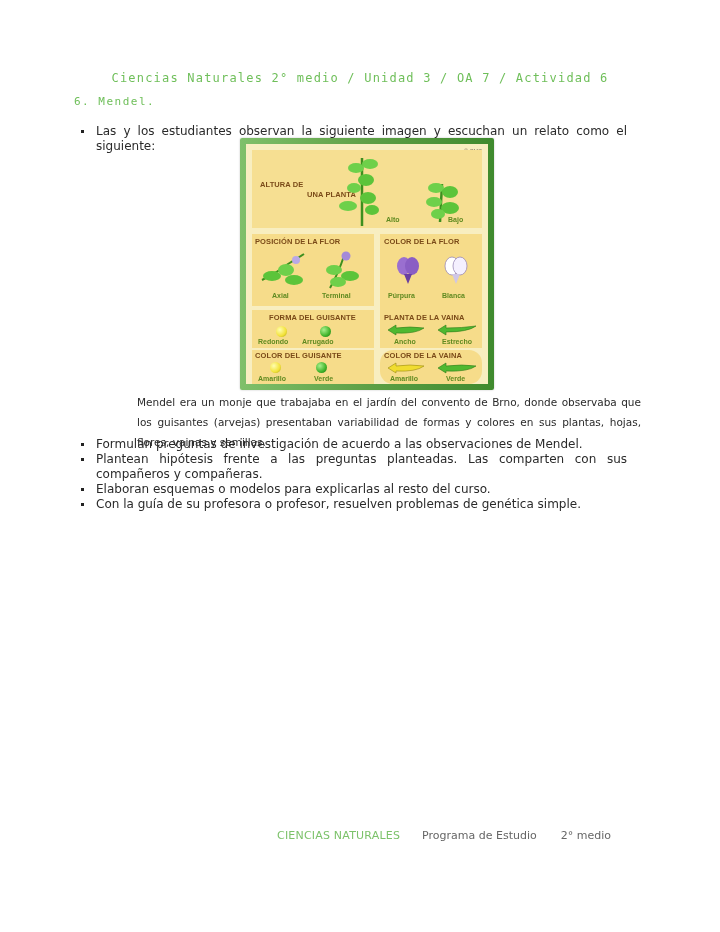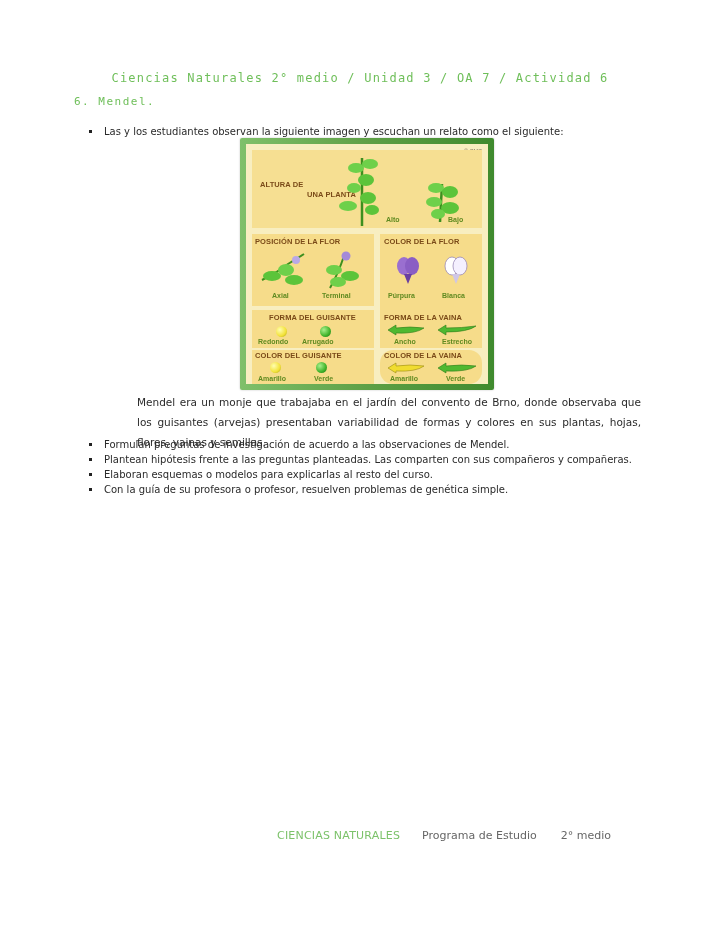--- a/index.html
+++ b/index.html
@@ -10,21 +10,21 @@
     .doc-header {
       position: absolute; top: 71px; left: 0; width: 720px; text-align: center;
       font-family: "DejaVu Sans Mono", monospace; font-size: 12px; letter-spacing: 1.2px;
       color: #6fbf5a;
     }
     .section-title {
       position: absolute; top: 95px; left: 74px;
       font-family: "DejaVu Sans Mono", monospace; font-size: 11px; letter-spacing: 1.5px;
       color: #6fbf5a;
     }
-    .bullets { position: absolute; left: 87px; width: 548px; font-size: 10px; line-height: 15px; color: #2a2a2a; }
+    .bullets { position: absolute; left: 79px; width: 548px; font-size: 12px; line-height: 15px; color: #2a2a2a; }
     .bullet { position: relative; padding-left: 17px; text-align: justify; }
     .bullet::before { content: ""; position: absolute; left: 2px; top: 6px; width: 3px; height: 3px; background: #222; }
     .b1 { top: 124px; }
     .b2 { top: 437px; }
 
     .figure {
       position: absolute; left: 240px; top: 138px; width: 254px; height: 252px;
       background: linear-gradient(90deg, #7fc06a 0%, #5ea046 50%, #3f8a2e 100%);
       border-radius: 2px; box-shadow: 0 0 2px rgba(0,0,0,0.25);
     }
@@ -130,21 +130,21 @@
 
     <div class="panel" style="left:6px; top:166px; width:122px; height:38px;">
       <span class="p-title" style="left:4px; top:3px;padding-left:13px;">FORMA DEL GUISANTE</span>
       <span class="pea yellow" style="left:24px; top:16px;"></span>
       <span class="pea green" style="left:68px; top:16px;"></span>
       <span class="p-lbl" style="left:6px; top:28px;">Redondo</span>
       <span class="p-lbl" style="left:50px; top:28px;">Arrugado</span>
     </div>
 
     <div class="panel" style="left:134px; top:166px; width:102px; height:38px;">
-      <span class="p-title" style="left:4px; top:3px;">FORMA DE LA VAINA</span>
+      <span class="p-title" style="left:4px; top:3px;">PLANTA DE LA VAINA</span>
       <svg style="position:absolute; left:6px; top:14px;" width="40" height="12">
         <path d="M2 6 L10 1 L10 4 Q24 2 38 4 Q30 10 10 9 L10 11 Z" fill="#4fb830" stroke="#2d7a18" stroke-width="0.6"></path>
       </svg>
       <svg style="position:absolute; left:56px; top:14px;" width="42" height="12">
         <path d="M2 6 L10 1 L10 4 Q26 4 40 2 Q32 8 10 8 L10 11 Z" fill="#4fb830" stroke="#2d7a18" stroke-width="0.6"></path>
       </svg>
       <span class="p-lbl" style="left:14px; top:28px;">Ancho</span>
       <span class="p-lbl" style="left:62px; top:28px;">Estrecho</span>
     </div>
 

